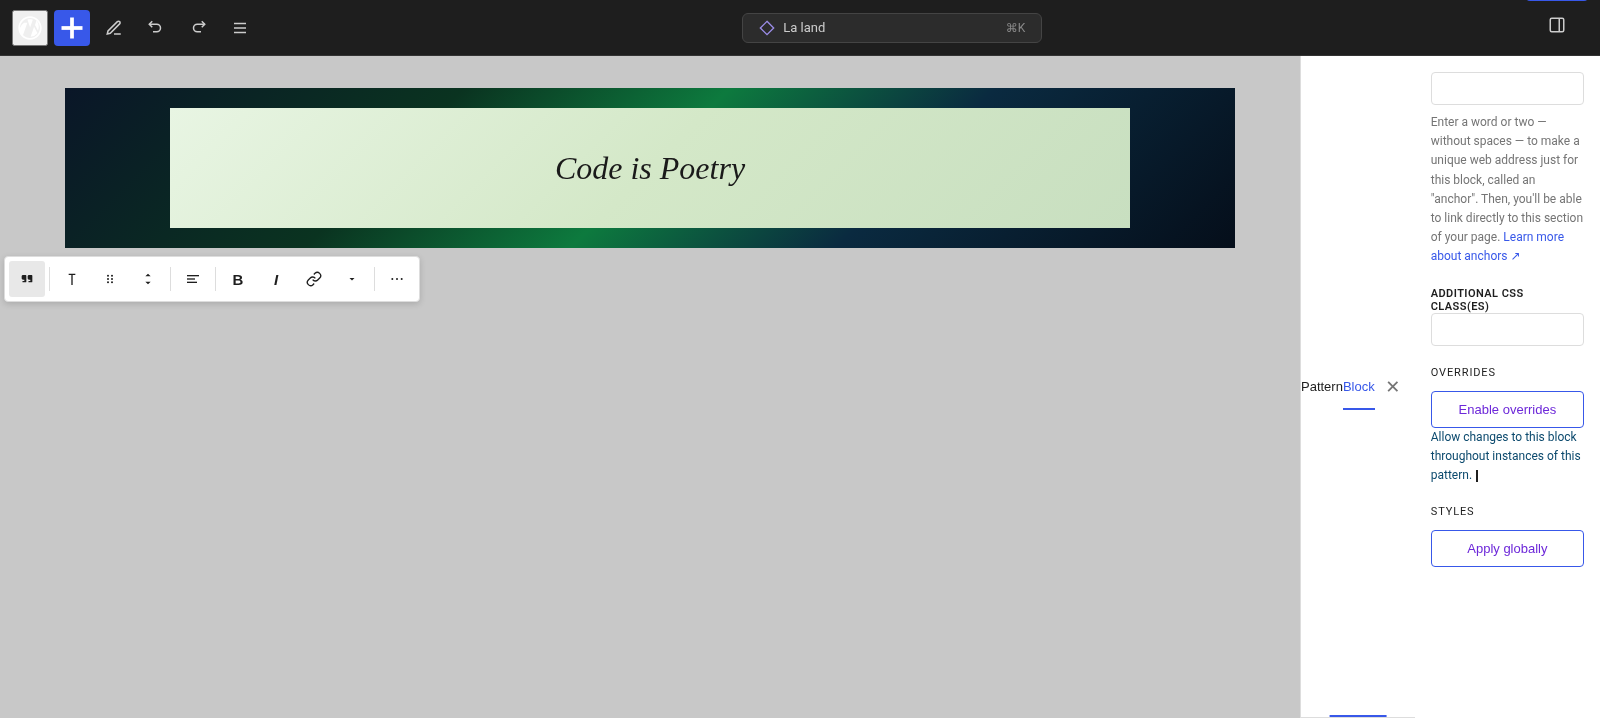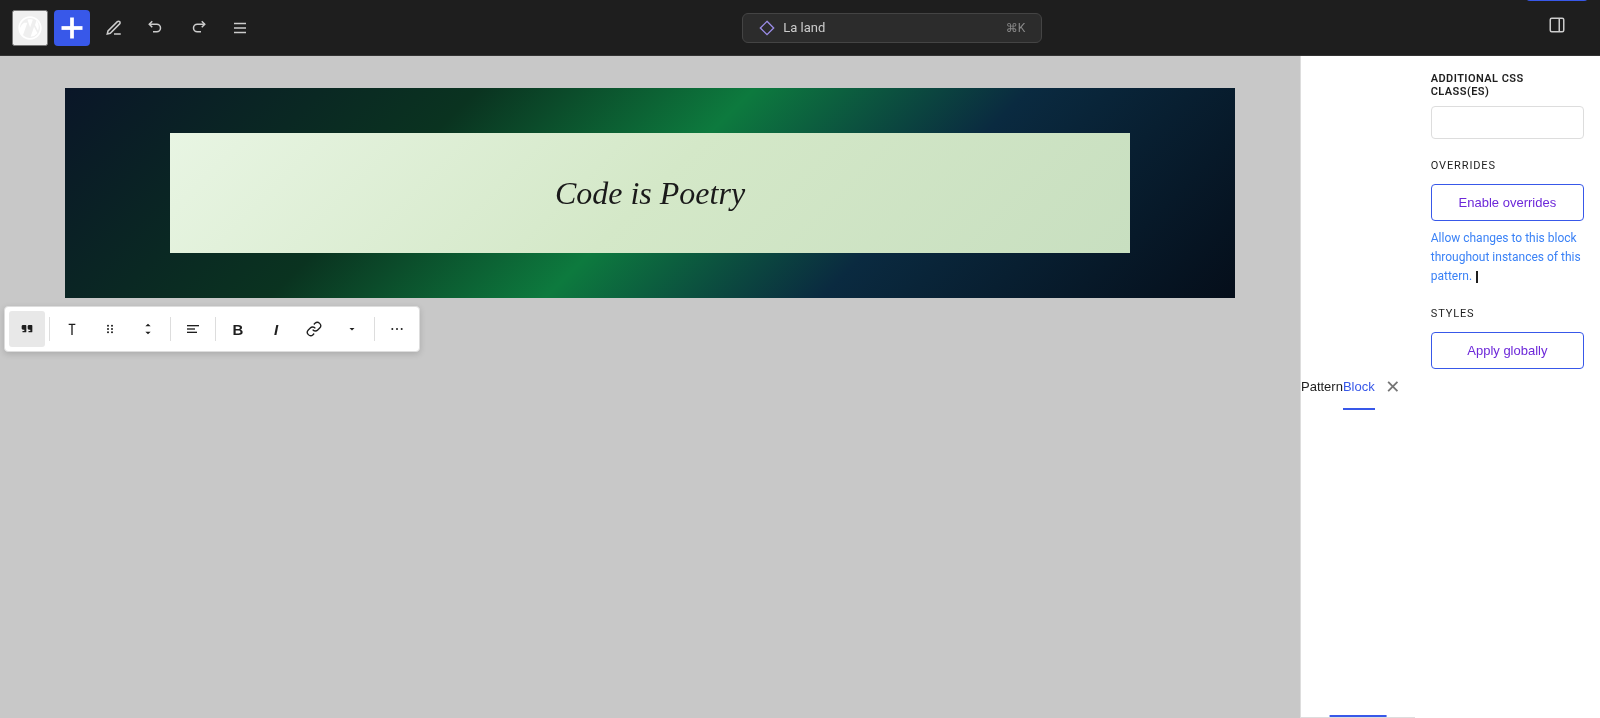--- a/index.html
+++ b/index.html
@@ -119,21 +119,21 @@
       overflow: auto;
       position: relative;
     }
     .canvas-content {
       background: #f0f0f0;
       width: 1170px;
       max-width: 90%;
     }
     .banner-block {
       width: 100%;
-      height: 210px;
+      height: 160px;
       background: linear-gradient(135deg, #0a1628 0%, #0a3320 30%, #0d7a3e 50%, #0a2a40 70%, #050e1a 100%);
       display: flex;
       align-items: center;
       justify-content: center;
       position: relative;
       padding: 20px;
     }
     .banner-inner {
       width: 85%;
       height: 120px;
@@ -249,21 +249,20 @@
     }
     .field-group {
       margin-bottom: 20px;
     }
     .field-label {
       font-size: 11px;
       font-weight: 600;
       color: #1e1e1e;
       letter-spacing: 0.04em;
       text-transform: uppercase;
-      margin-bottom: 8px;
     }
     .field-input {
       width: 100%;
       padding: 8px 10px;
       border: 1px solid #ddd;
       border-radius: 4px;
       font-size: 13px;
       color: #1e1e1e;
       outline: none;
     }
@@ -292,23 +291,22 @@
       border: 1px solid #3858e9;
       color: #6d28d9;
       border-radius: 4px;
       font-size: 13px;
       font-weight: 500;
       cursor: pointer;
       text-align: center;
     }
     .allow-changes-text {
       font-size: 12px;
-      color: #3b82f6;
+      color: #0c4a6e;
       line-height: 1.6;
-      margin-top: 8px;
     }
     .styles-description {
       font-size: 12px;
       color: #757575;
       line-height: 1.6;
       margin-top: 8px;
     }
   </style>
 </head>
 <body>
@@ -489,20 +487,27 @@
   <div class="sidebar">
 
     <div class="sidebar-header">
       <button class="sidebar-tab tab-pattern">Pattern</button>
       <button class="sidebar-tab tab-block active" style="color:#3858e9; border-bottom: 2px solid #3858e9; margin-bottom: -1px;">Block</button>
       <button class="sidebar-close">✕</button>
     </div>
 
     <div class="sidebar-body">
 
+      <div class="field-group">
+        <input type="text" class="field-input" placeholder="" style="">
+        <p class="field-description">
+          <span>Enter a word or two — without spaces — to make a unique web address just for this block, called an "anchor". Then, you'll be able to link directly to this section of your page. </span>
+          <a href="#" style="color:#3858e9;">Learn more about anchors ↗</a>
+        </p>
+      </div>
 
       <div class="field-group">
         <div class="field-label">ADDITIONAL CSS CLASS(ES)</div>
         <input type="text" class="field-input" placeholder="" style="">
       </div>
 
       <div class="field-group">
         <div class="section-title">OVERRIDES</div>
         <button class="btn-outline-primary">Enable overrides</button>
         <p class="allow-changes-text">

